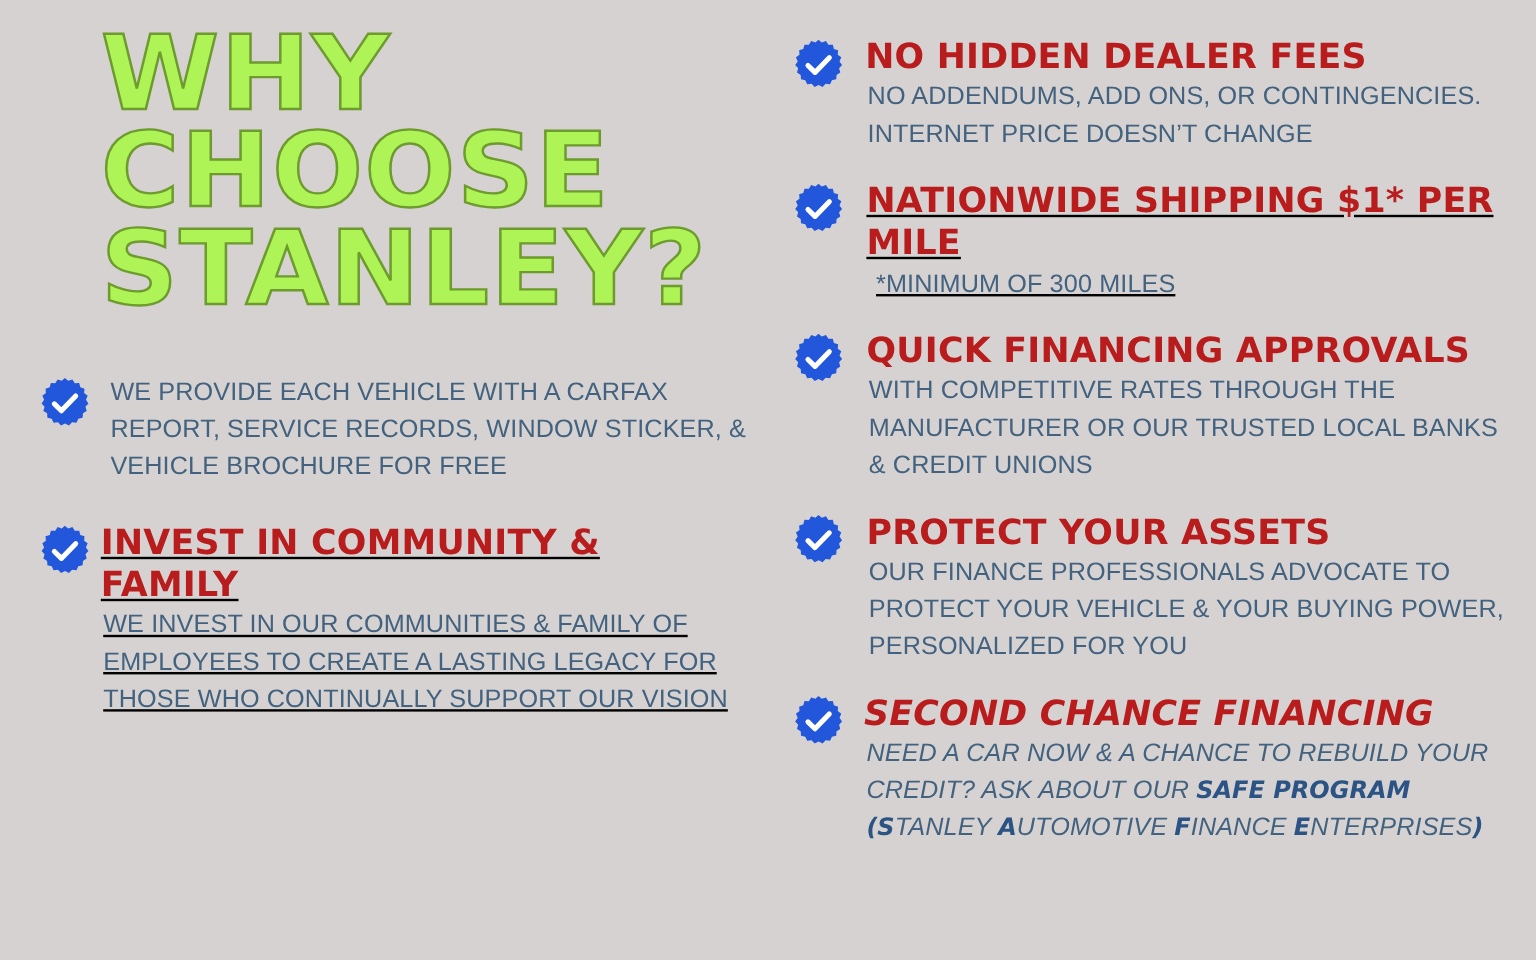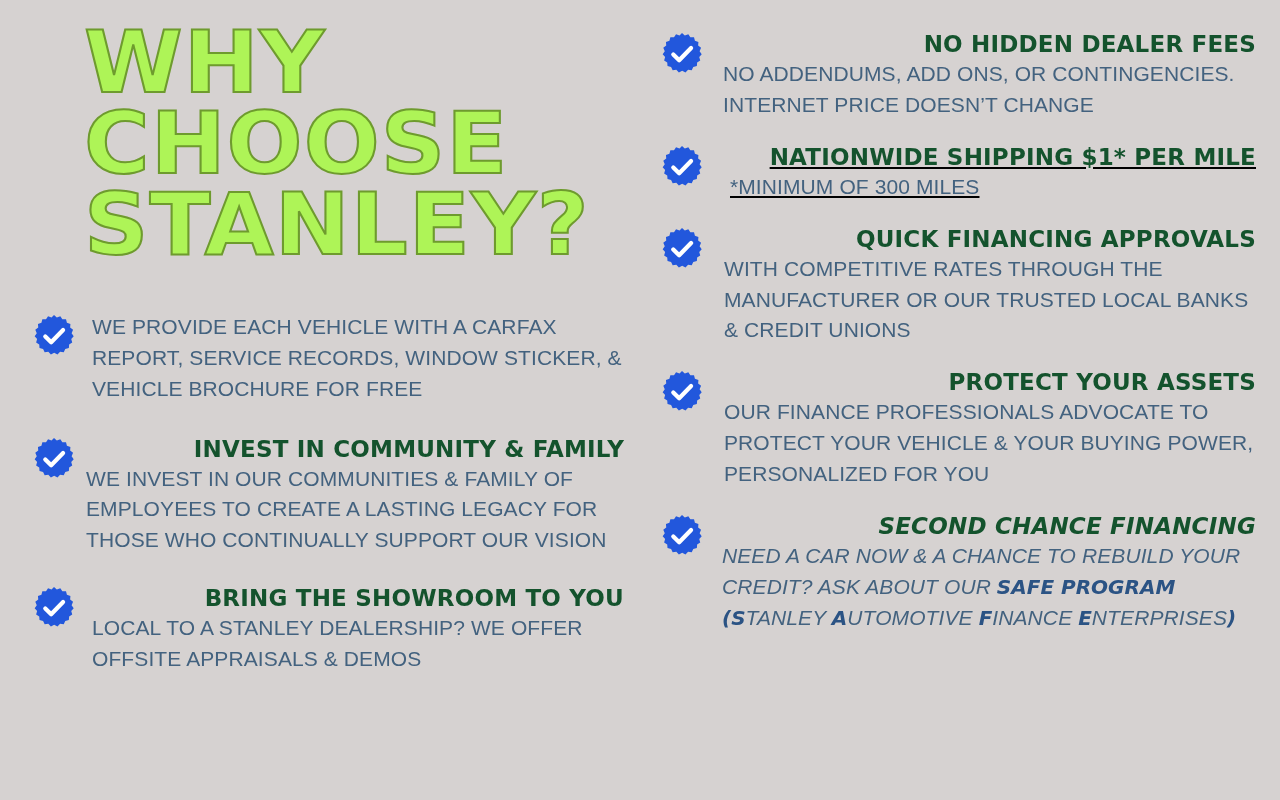--- a/index.html
+++ b/index.html
@@ -70,27 +70,26 @@
     left: 4px;
     top: 2px;
     width: 44px;
     height: 44px;
     display: block;
   }
 
   .feature-title {
     font-family: "DejaVu Sans", sans-serif;
     font-weight: bold;
-    font-size: 23px;
+    font-size: 29px;
     line-height: 1.22;
     letter-spacing: 0.2px;
-    color: #14532d;
+    color: #b91c1c;
     text-transform: uppercase;
     margin: 0 0 1px 0;
-    text-align: right;
   }
 
   .feature-body {
     font-family: "Liberation Sans", sans-serif;
     font-weight: normal;
     font-size: 21px;
     line-height: 1.47;
     letter-spacing: 0.1px;
     color: #43627f;
     text-transform: uppercase;
@@ -103,21 +102,21 @@
   .feature-body b {
     font-family: "DejaVu Sans", sans-serif;
     font-weight: bold;
     color: #2b5384;
     font-size: 20px;
     letter-spacing: 0;
   }
 
   
   .f-get        { padding-left: 62px; }
-  .f-invest     { padding-left: 56px; }
+  .f-invest     { padding-left: 56px; text-decoration: underline; }
   .f-bring      { padding-left: 62px; }
   .f-fees       { padding-left: 65px; }
   .f-ship       { padding-left: 66px; text-decoration: underline; }
   .f-finance    { padding-left: 66px; }
   .f-protect    { padding-left: 66px; }
   .f-second     { padding-left: 64px; font-style: italic; }
 
   .f-get      { margin-bottom: 30px; }
   .f-invest   { margin-bottom: 28px; }
   .f-fees     { margin-bottom: 32px; }
@@ -152,30 +151,20 @@
       <span class="badge">
         <svg viewBox="0 0 48 48" width="44" height="44" aria-hidden="true">
           <path fill="#2257dc" d="M24 1.2l3.1 2.5 3.8-1.3 2.2 3.4 4-0.1 1 3.9 3.8 1.2-0.3 4 3.2 2.4-1.6 3.7 2.3 3.3-2.7 3 1.1 3.9-3.4 2.1-0.3 4-3.9 0.9-1.7 3.6-4-0.4-2.8 2.9-3.6-1.8-3.6 1.8-2.8-2.9-4 0.4-1.7-3.6-3.9-0.9-0.3-4-3.4-2.1 1.1-3.9-2.7-3 2.3-3.3-1.6-3.7 3.2-2.4-0.3-4 3.8-1.2 1-3.9 4 0.1 2.2-3.4 3.8 1.3z"></path>
           <path fill="none" stroke="#ffffff" stroke-width="4.6" stroke-linecap="round" stroke-linejoin="round" d="M14.5 24.6l6.4 6.3 13-13.4"></path>
         </svg>
       </span>
       <div class="feature-title">INVEST IN COMMUNITY &amp; FAMILY</div>
       <div class="feature-body">WE INVEST IN OUR COMMUNITIES &amp; FAMILY OF EMPLOYEES TO CREATE A LASTING LEGACY FOR THOSE WHO CONTINUALLY SUPPORT OUR VISION</div>
     </div>
 
-    <div class="feature f-bring">
-      <span class="badge">
-        <svg viewBox="0 0 48 48" width="44" height="44" aria-hidden="true">
-          <path fill="#2257dc" d="M24 1.2l3.1 2.5 3.8-1.3 2.2 3.4 4-0.1 1 3.9 3.8 1.2-0.3 4 3.2 2.4-1.6 3.7 2.3 3.3-2.7 3 1.1 3.9-3.4 2.1-0.3 4-3.9 0.9-1.7 3.6-4-0.4-2.8 2.9-3.6-1.8-3.6 1.8-2.8-2.9-4 0.4-1.7-3.6-3.9-0.9-0.3-4-3.4-2.1 1.1-3.9-2.7-3 2.3-3.3-1.6-3.7 3.2-2.4-0.3-4 3.8-1.2 1-3.9 4 0.1 2.2-3.4 3.8 1.3z"></path>
-          <path fill="none" stroke="#ffffff" stroke-width="4.6" stroke-linecap="round" stroke-linejoin="round" d="M14.5 24.6l6.4 6.3 13-13.4"></path>
-        </svg>
-      </span>
-      <div class="feature-title">BRING THE SHOWROOM TO YOU</div>
-      <div class="feature-body">LOCAL TO A STANLEY DEALERSHIP? WE OFFER OFFSITE APPRAISALS &amp; DEMOS</div>
-    </div>
 
   </div>
 
   <div class="col col-right">
 
     <div class="feature f-fees">
       <span class="badge">
         <svg viewBox="0 0 48 48" width="44" height="44" aria-hidden="true">
           <path fill="#2257dc" d="M24 1.2l3.1 2.5 3.8-1.3 2.2 3.4 4-0.1 1 3.9 3.8 1.2-0.3 4 3.2 2.4-1.6 3.7 2.3 3.3-2.7 3 1.1 3.9-3.4 2.1-0.3 4-3.9 0.9-1.7 3.6-4-0.4-2.8 2.9-3.6-1.8-3.6 1.8-2.8-2.9-4 0.4-1.7-3.6-3.9-0.9-0.3-4-3.4-2.1 1.1-3.9-2.7-3 2.3-3.3-1.6-3.7 3.2-2.4-0.3-4 3.8-1.2 1-3.9 4 0.1 2.2-3.4 3.8 1.3z"></path>
           <path fill="none" stroke="#ffffff" stroke-width="4.6" stroke-linecap="round" stroke-linejoin="round" d="M14.5 24.6l6.4 6.3 13-13.4"></path>

